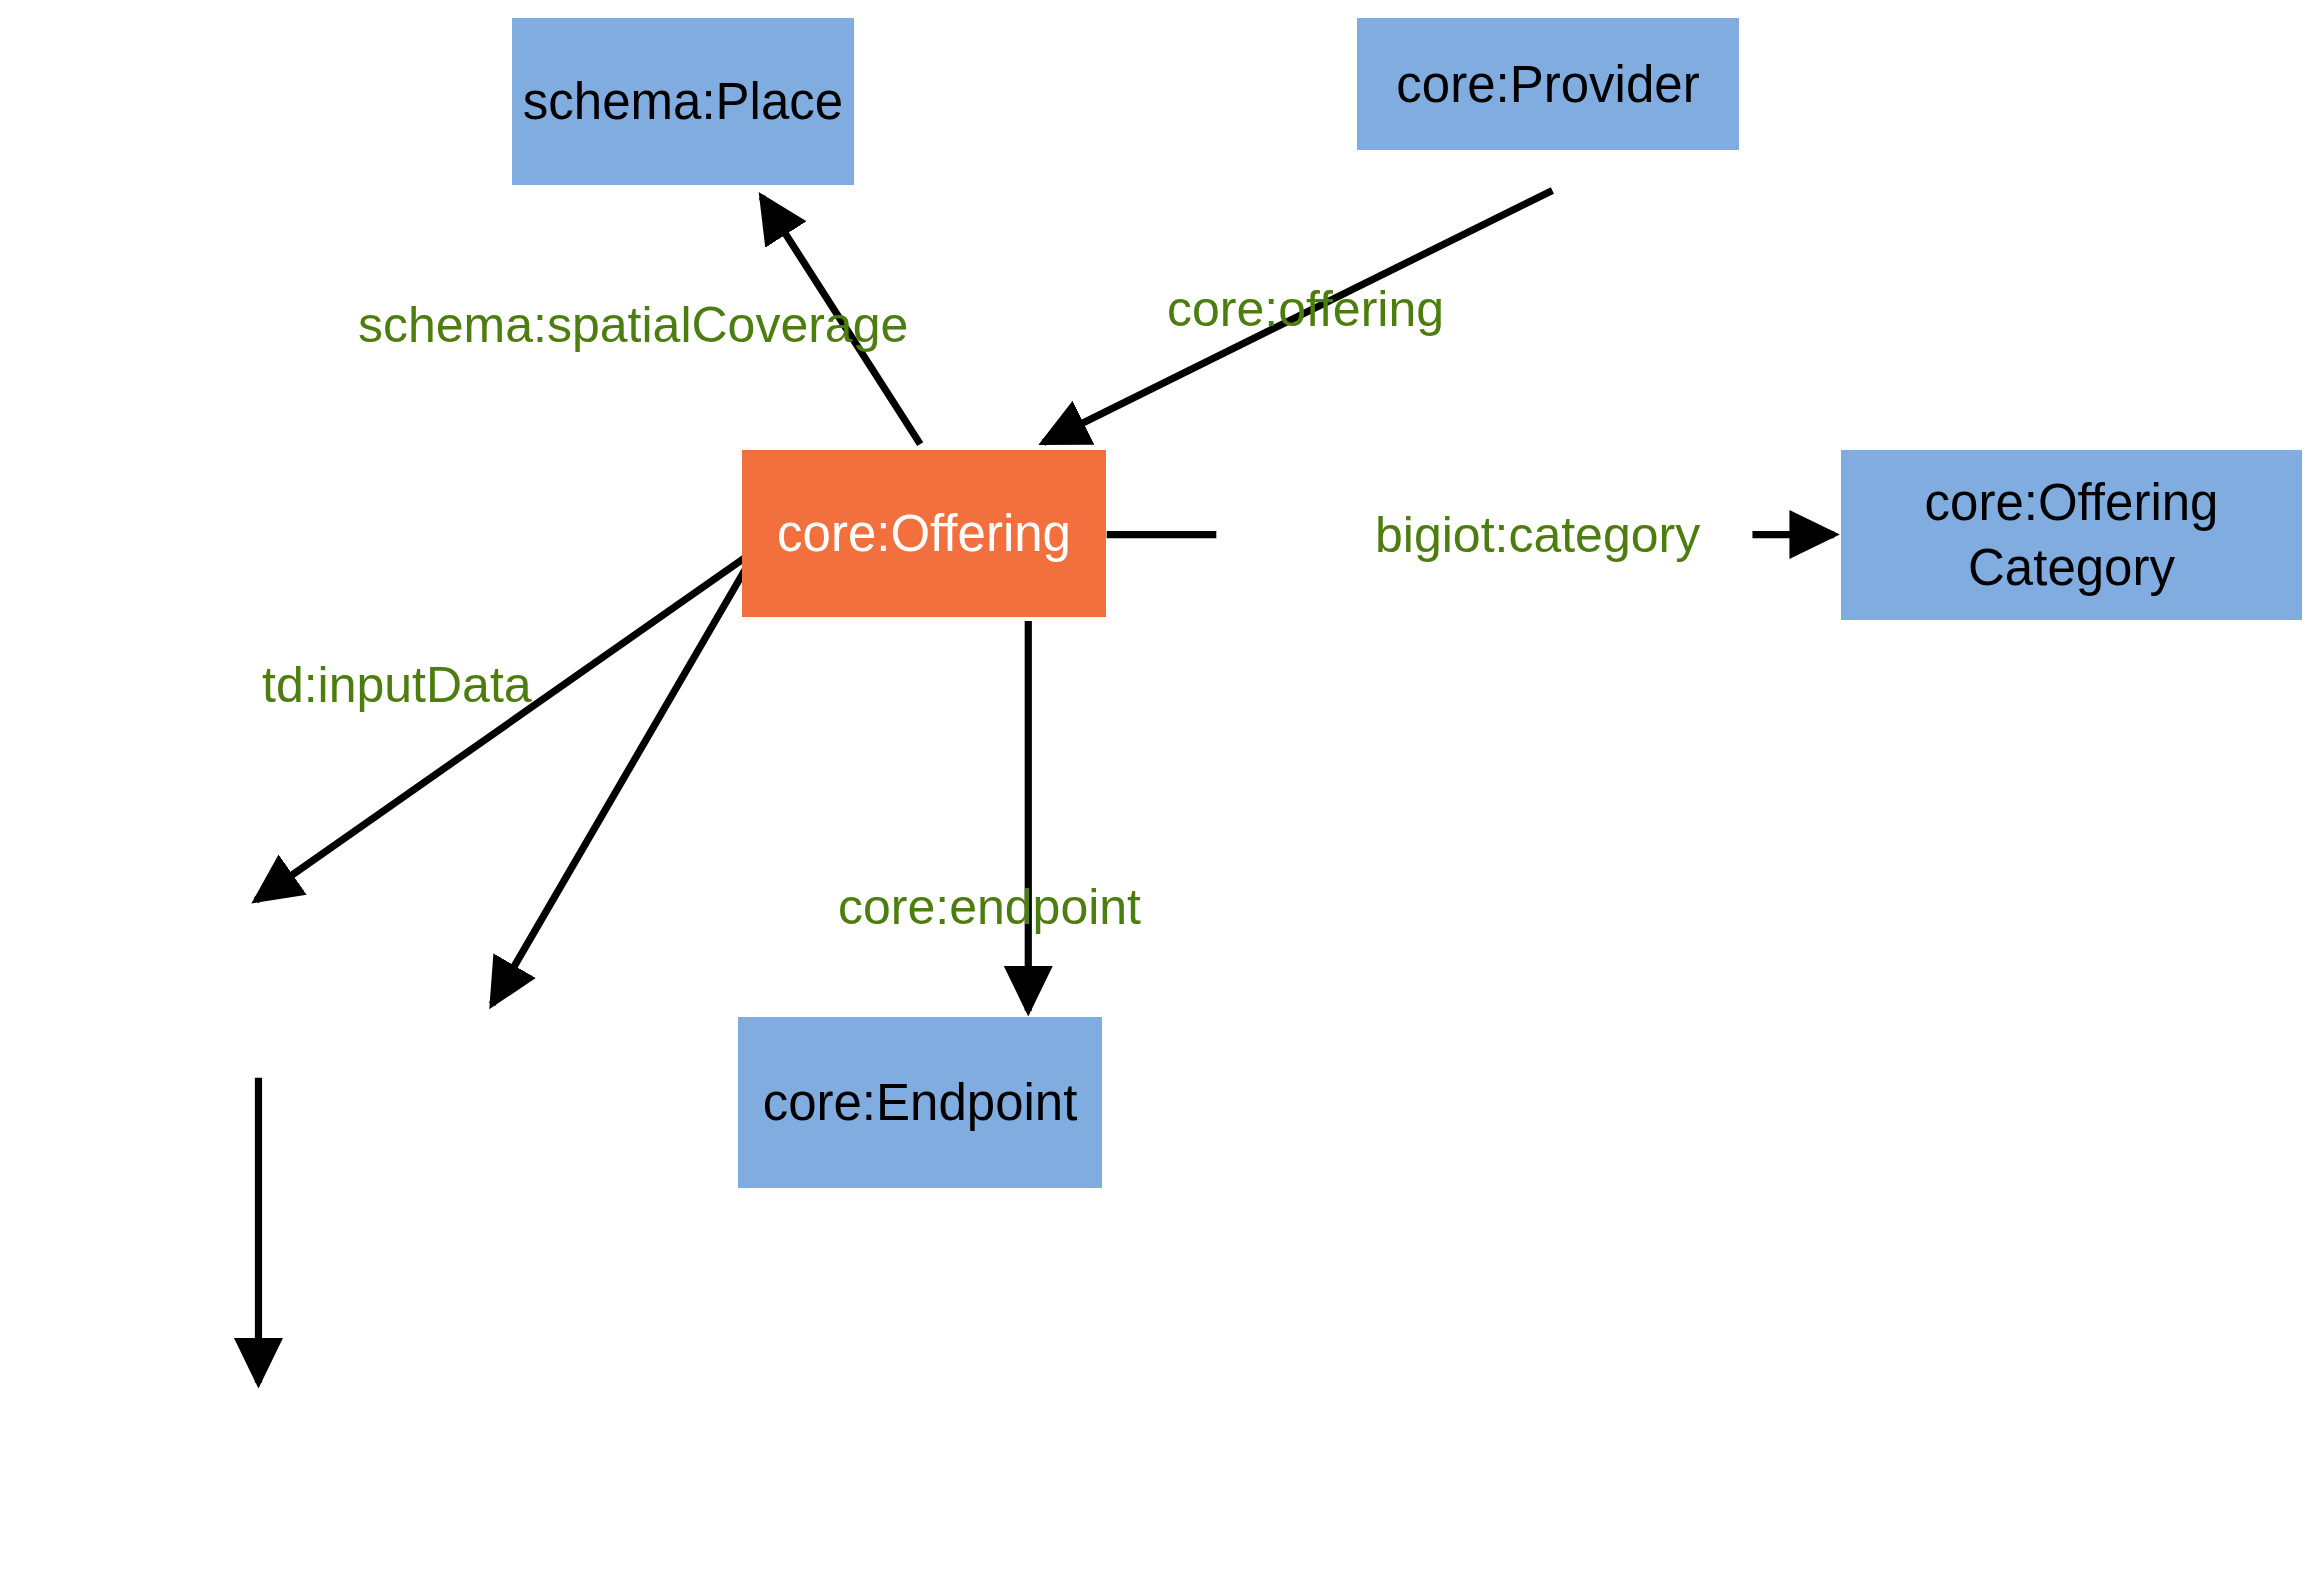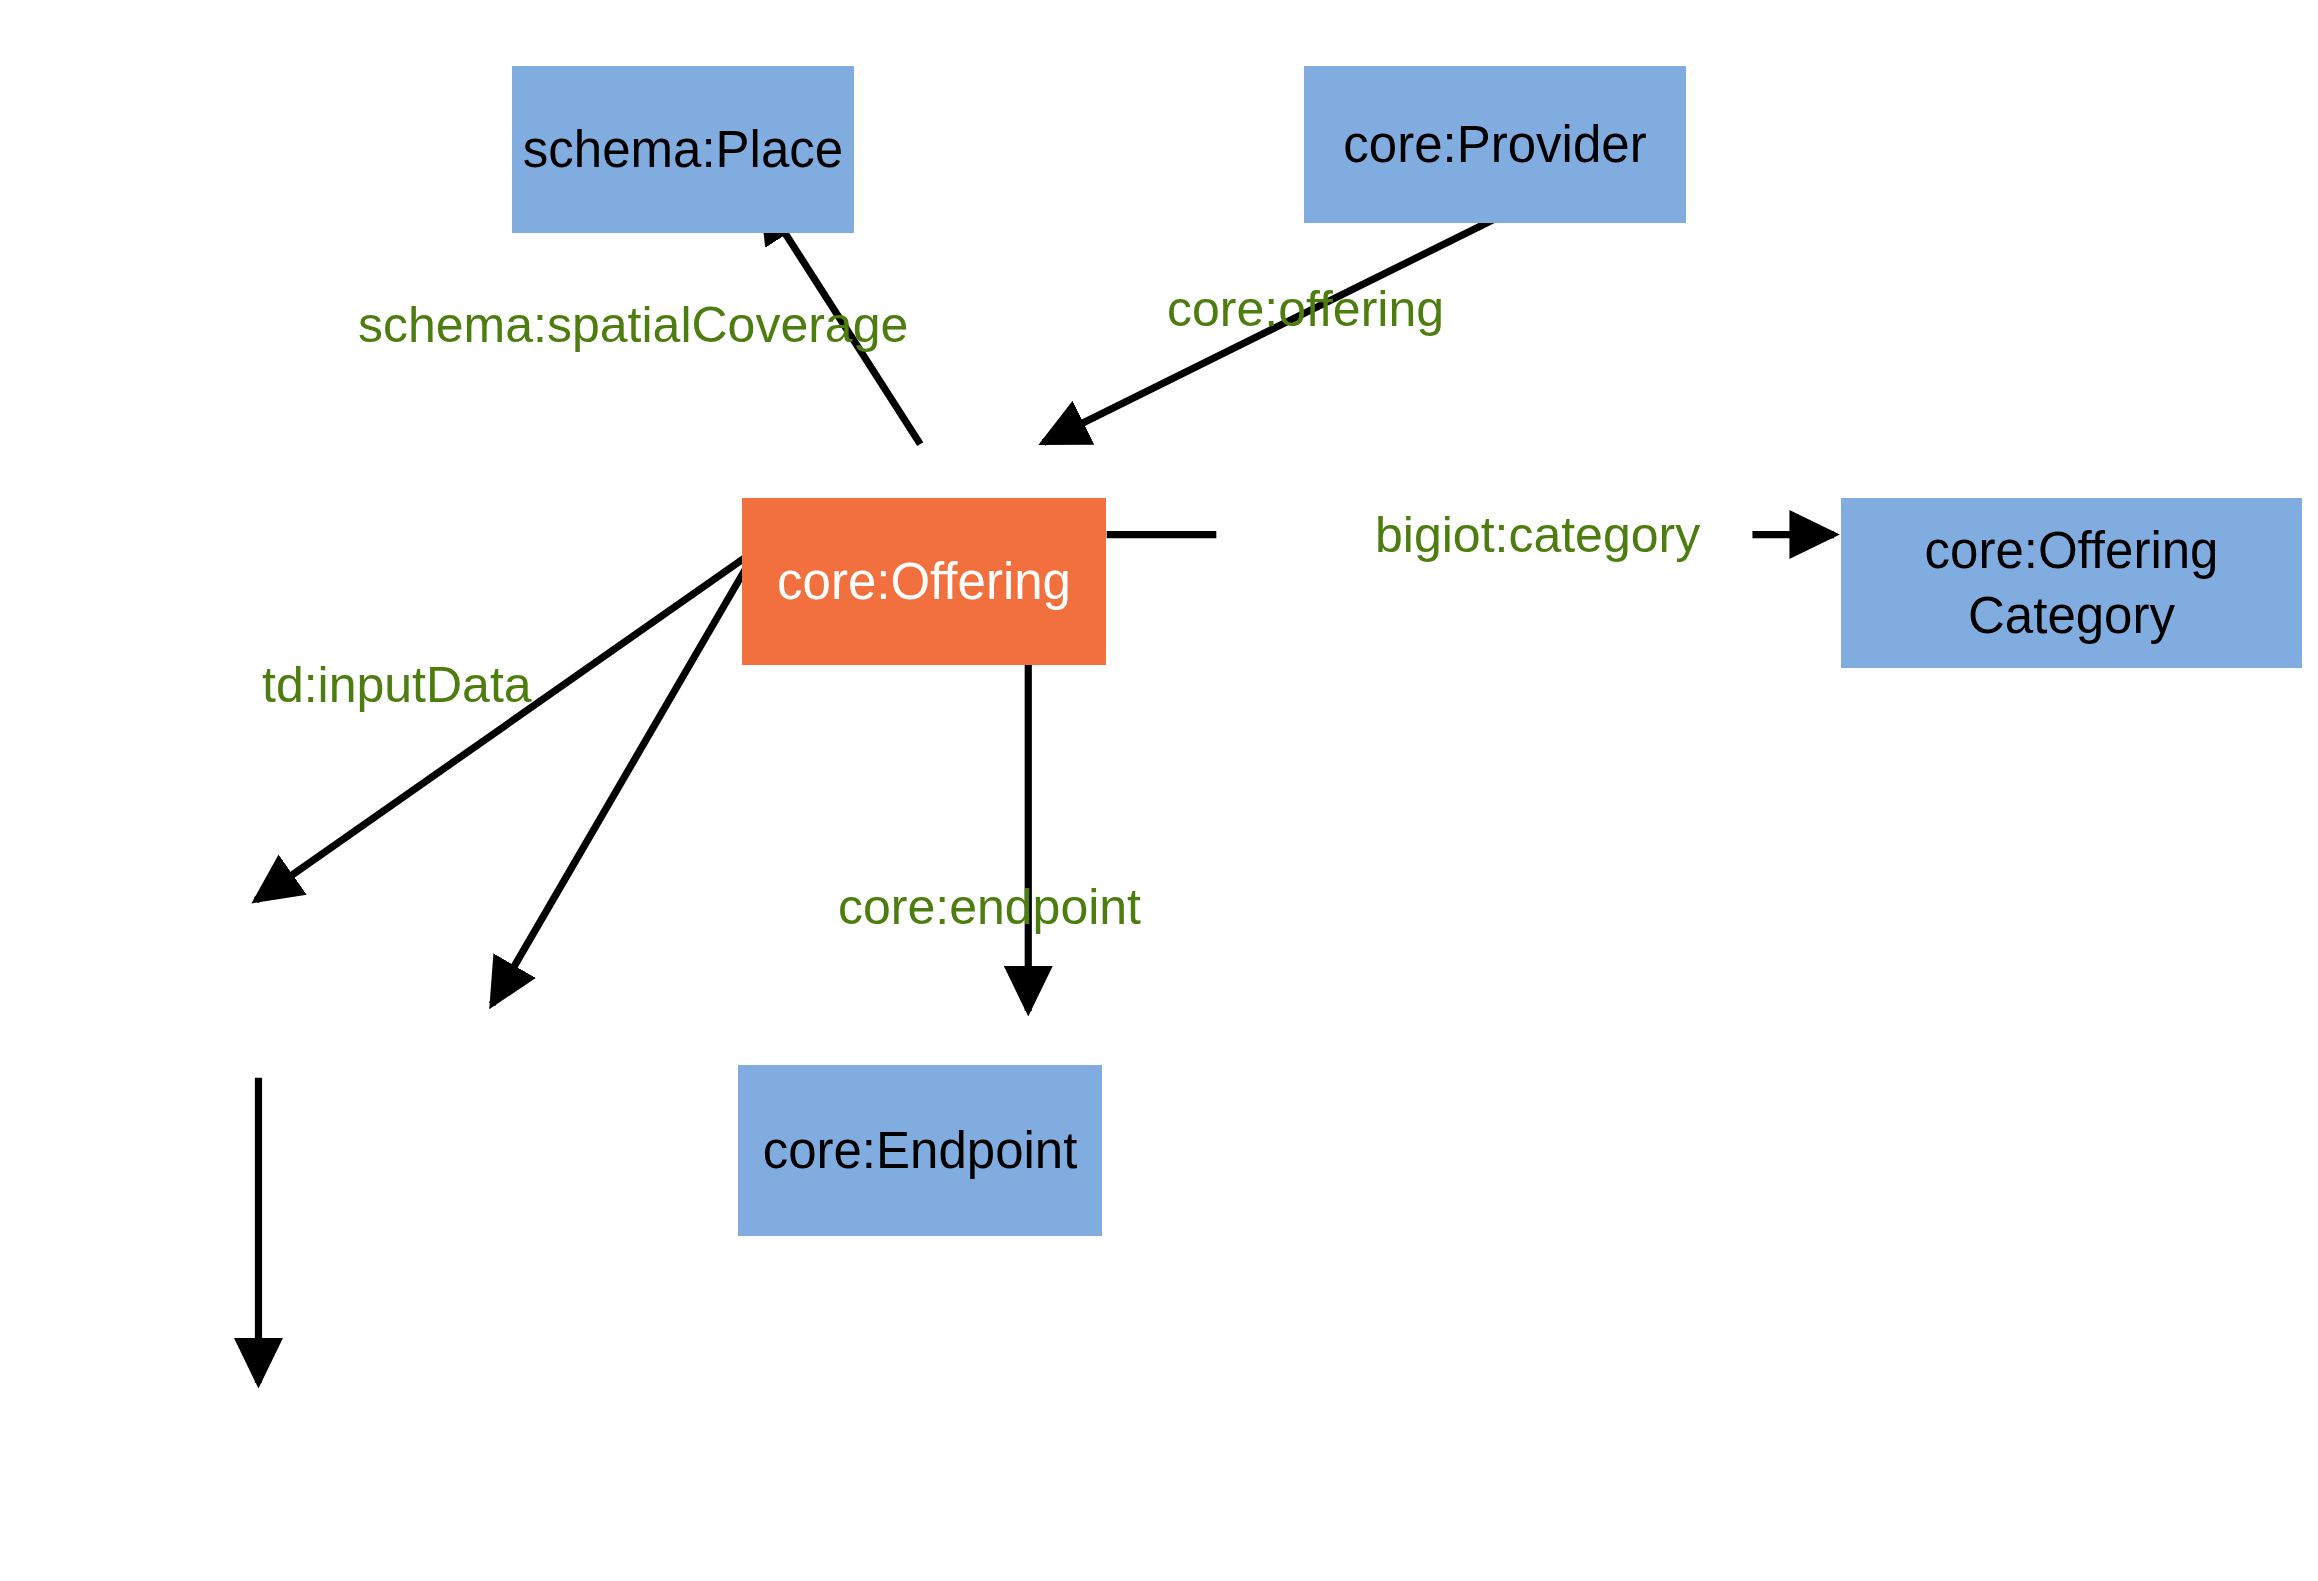--- a/index.html
+++ b/index.html
@@ -20,21 +20,20 @@
     display: flex;
     align-items: center;
     justify-content: center;
     text-align: center;
     font-size: 51px;
     line-height: 1.28;
     color: #000000;
     box-sizing: border-box;
     padding: 0 4.8px;
     white-space: pre-line;
-    margin-top: 48px;
   }
   .node.blue { background: #80ACDF; }
   .node.orange { background: #F2703D; color: #FFFFFF; }
 
   .edge-label {
     position: absolute;
     font-size: 50px;
     line-height: 1.1;
     color: #4d7c0f;
     white-space: nowrap;
@@ -72,21 +71,21 @@
 
     <line x1="952" y1="676" x2="615" y2="1255" stroke="#000000" stroke-width="9" marker-end="url(#arrowhead)"></line>
 
     <line x1="1285" y1="776" x2="1285" y2="1263" stroke="#000000" stroke-width="9" marker-end="url(#arrowhead)"></line>
 
     <line x1="323" y1="1347" x2="323" y2="1728" stroke="#000000" stroke-width="9" marker-end="url(#arrowhead)"></line>
   </svg>
 
   <div class="node blue" style="left:512px; top:18.4px; width:342px; height:167px;">schema:Place</div>
 
-  <div class="node blue" style="left:1304px; top:18.4px; width:382px; height:157px;">core:Provider</div>
+  <div class="node blue" style="left:1357px; top:18.4px; width:382px; height:132px;">core:Provider</div>
 
   <div class="node orange" style="left:742px; top:450px; width:364px; height:167px;">core:Offering</div>
 
   <div class="node blue" style="left:1841px; top:450px; width:461px; height:170px;">core:Offering
 Category</div>
 
 
   <div class="node blue" style="left:738px; top:1017px; width:364px; height:171px;">core:Endpoint</div>
 
 

